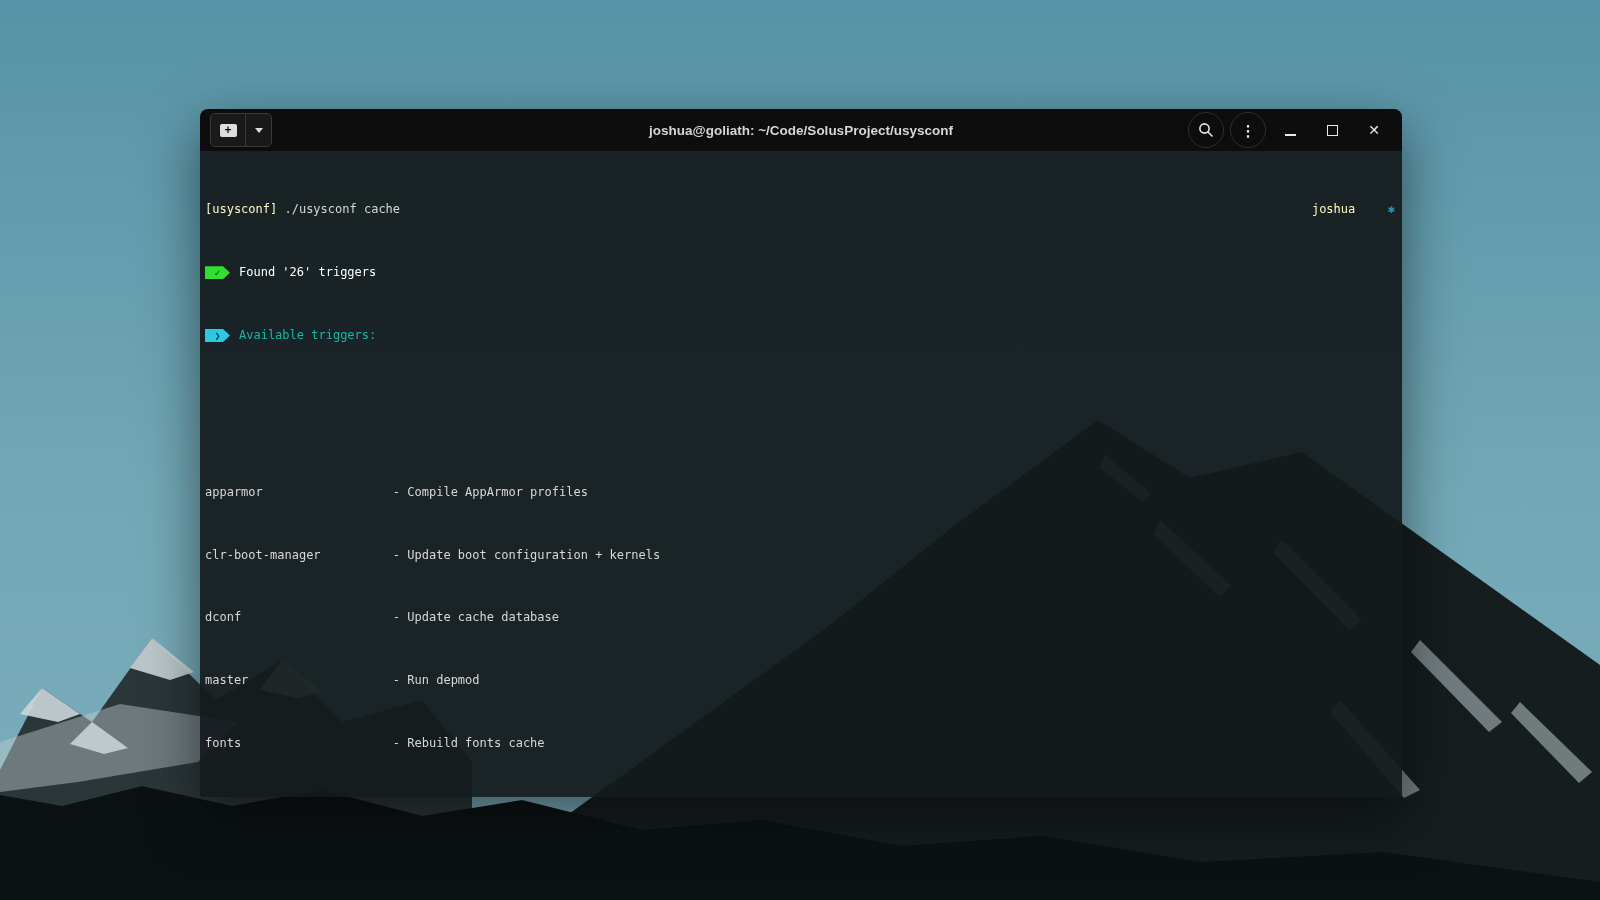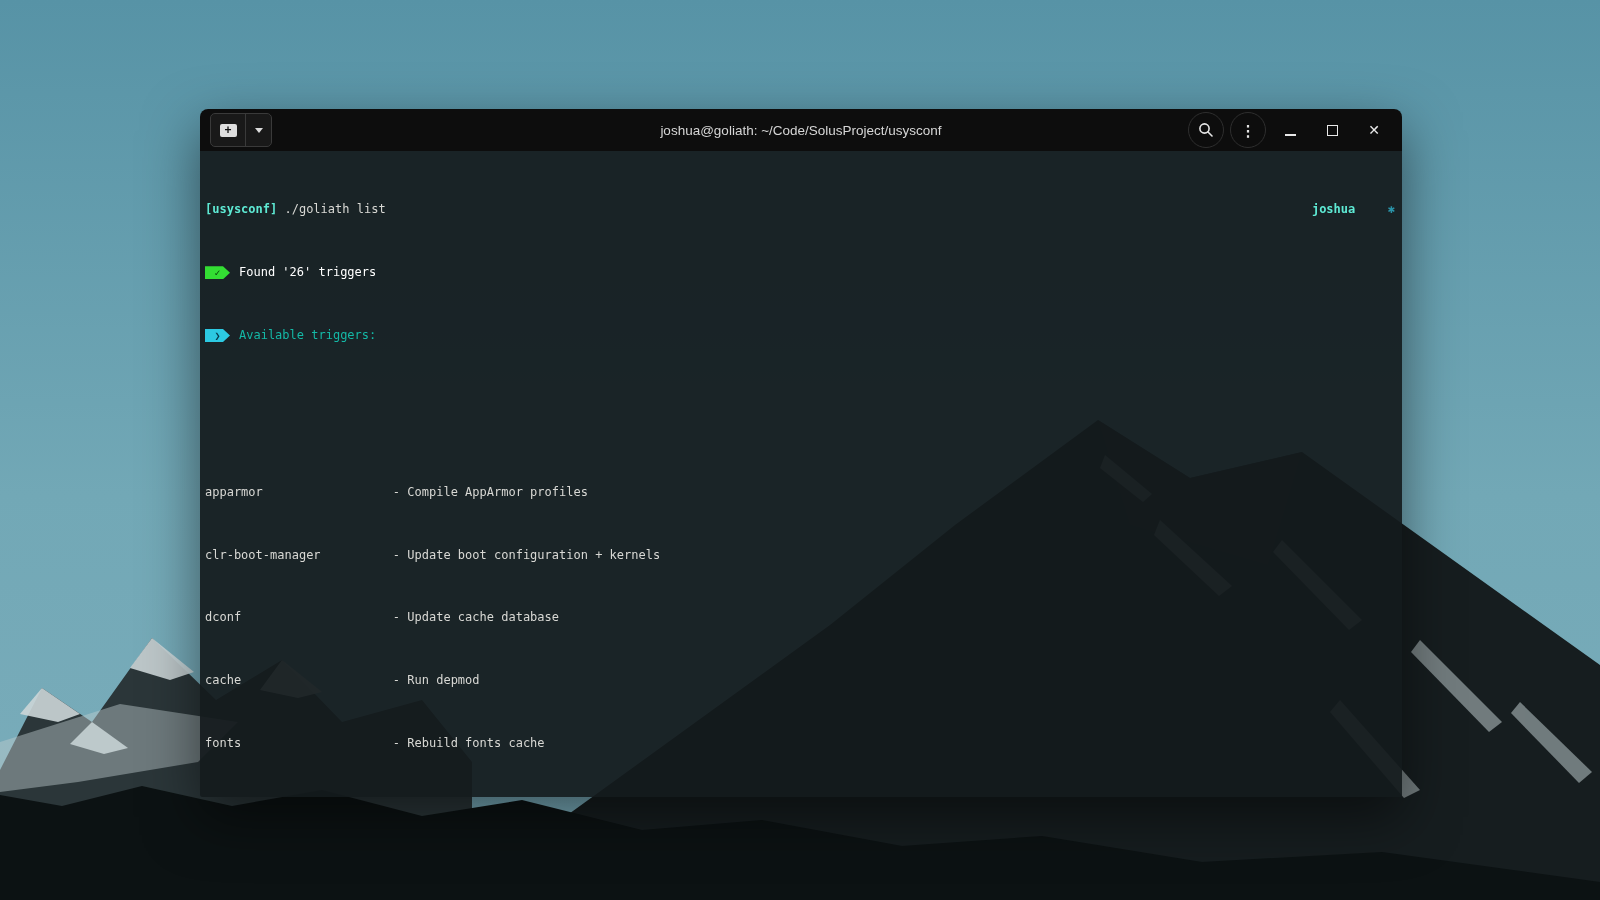--- a/index.html
+++ b/index.html
@@ -16,37 +16,37 @@
     border-radius:5px;background:#191919;overflow:hidden;}
   .newtab-btn{width:34px;display:flex;align-items:center;justify-content:center;
     border:none;background:transparent;cursor:pointer;padding:0;}
   .newtab-btn + .newtab-btn{border-left:1px solid #3a3a3a;width:26px;}
   .newtab-icon{position:relative;width:17px;height:13px;background:#dedede;
     border-radius:2px;display:flex;align-items:center;justify-content:center;}
   .newtab-icon span{color:#111;font-size:12px;font-weight:bold;line-height:1;}
   .chev{width:0;height:0;border-left:4px solid transparent;border-right:4px solid transparent;
     border-top:5px solid #dcdcdc;}
   .title{position:absolute;left:0;right:0;text-align:center;color:#d6d6d6;
-    font-size:13.5px;font-weight:normal;pointer-events:none;}
+    font-size:13.5px;font-weight:bold;pointer-events:none;}
   .tb-right{margin-left:auto;display:flex;align-items:center;gap:6px;z-index:2;}
   .circle-btn{width:36px;height:36px;border-radius:50%;border:1px solid #2e2e2e;
     background:transparent;display:flex;align-items:center;justify-content:center;
     cursor:pointer;padding:0;}
   .dots{color:#e4e4e4;font-size:15px;font-weight:bold;letter-spacing:0;line-height:1;}
   .winctl{width:36px;height:36px;border:none;background:transparent;display:flex;
     align-items:center;justify-content:center;cursor:pointer;padding:0;}
   .min-glyph{width:11px;border-bottom:2px solid #e8e8e8;height:1px;margin-top:8px;}
   .max-glyph{width:9px;height:9px;border:1.5px solid #e8e8e8;}
   .close-glyph{color:#eaeaea;font-size:14px;line-height:1;}
   
   .terminal{flex:1;background:rgba(19,26,28,0.93);padding:4px 7px 0 5px;
     font-family:"DejaVu Sans Mono","Liberation Mono",monospace;font-size:12px;
     line-height:15.7px;color:#d8d8d4;white-space:pre;}
   .line{height:15.7px;display:flex;align-items:center;}
-  .pink{color:#5eead4;font-weight:bold;}
+  .pink{color:#fef9c3;}
   .greentxt{color:#ffffff;}
   .cyantxt{color:#14b8a6;}
   .tealsym{color:#2a93a8;margin-left:4.5ch;}
   .spacer{flex:1;}
   .badge{display:inline-flex;align-items:center;justify-content:center;
     width:25px;height:13px;margin-right:9px;
     clip-path:polygon(0 0,72% 0,100% 50%,72% 100%,0 100%);
     font-size:10px;line-height:1;}
   .badge.green{background:#33de33;color:#0a4a0a;}
   .badge.cyan{background:#2cc9e2;color:#07384a;}
@@ -126,21 +126,21 @@
       <button class="winctl">
         <span class="close-glyph">✕</span>
       </button>
     </div>
   </div>
 
   <div class="terminal">
 
     <div class="line">
       <span class="pink">[usysconf]</span>
-      <span class="gap">./goliath list</span>
+      <span class="gap">./usysconf cache</span>
       <span class="spacer"></span>
       <span class="pink">joshua</span>
       <span class="tealsym">✱</span>
     </div>
 
     <div class="line">
       <span class="badge green">✓</span>
       <span class="greentxt">Found '26' triggers</span>
     </div>
 
@@ -164,21 +164,21 @@
     <span class="tdesc">Update boot configuration + kernels</span>
   </div>
 
   <div class="line">
     <span class="tname">dconf</span>
     <span class="tsep"> - </span>
     <span class="tdesc">Update cache database</span>
   </div>
 
   <div class="line">
-    <span class="tname">cache</span>
+    <span class="tname">master</span>
     <span class="tsep"> - </span>
     <span class="tdesc">Run depmod</span>
   </div>
 
   <div class="line">
     <span class="tname">fonts</span>
     <span class="tsep"> - </span>
     <span class="tdesc">Rebuild fonts cache</span>
   </div>
 

